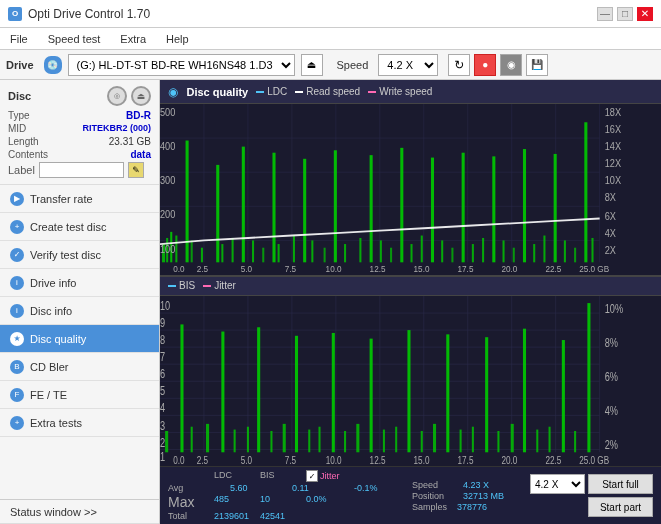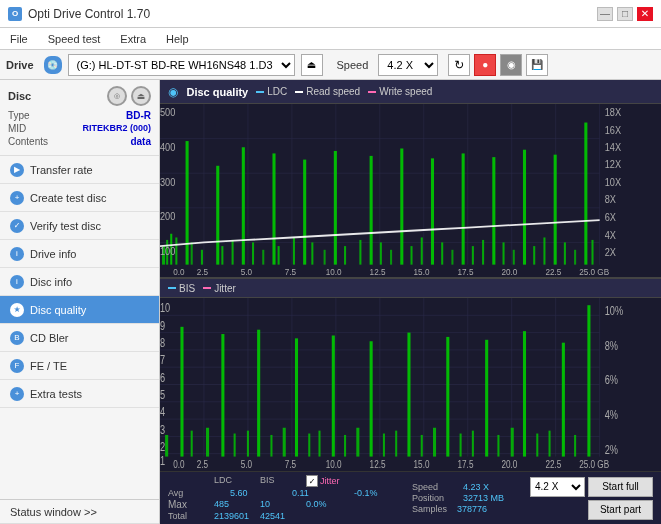--- a/index.html
+++ b/index.html
@@ -126,22 +126,31 @@
       </div>
       <div class="disc-row">
         <span class="disc-key">Type</span>
         <span class="disc-val">BD-R</span>
       </div>
       <div class="disc-row">
         <span class="disc-key">MID</span>
         <span class="disc-val" style="font-size:9px;">RITEKBR2 (000)</span>
       </div>
       <div class="disc-row">
+        <span class="disc-key">Length</span>
+        <span class="disc-val-black">23.31 GB</span>
+      </div>
+      <div class="disc-row">
         <span class="disc-key">Contents</span>
         <span class="disc-val">data</span>
+      </div>
+      <div class="label-row">
+        <span class="disc-key">Label</span>
+        <input class="label-input" type="text" style="">
+        <div class="label-btn">✎</div>
       </div>
     </div>
 
     <div class="nav-item">
       <div class="nav-icon nav-icon-blue">▶</div>
       <span>Transfer rate</span>
     </div>
     <div class="nav-item">
       <div class="nav-icon nav-icon-blue">+</div>
       <span>Create test disc</span>
@@ -415,21 +424,21 @@
             <span style="color:#ff69b4;font-size:9px;">Jitter</span>
           </div>
         </div>
         <div style="display:flex;gap:32px;">
           <span style="color:#aaa;font-size:9px;width:30px;">Avg</span>
           <span style="color:#4fc3f7;font-size:9px;width:30px;">5.60</span>
           <span style="color:#4fc3f7;font-size:9px;width:30px;">0.11</span>
           <span style="color:#4fc3f7;font-size:9px;width:40px;">-0.1%</span>
         </div>
         <div style="display:flex;gap:16px;">
-          <span style="color:#aaa;font-size:10px;width:30px;">Max</span>
+          <span style="color:#aaa;font-size:14px;width:30px;">Max</span>
           <span style="color:#4fc3f7;font-size:9px;width:30px;">485</span>
           <span style="color:#4fc3f7;font-size:9px;width:30px;">10</span>
           <span style="color:#4fc3f7;font-size:9px;width:40px;">0.0%</span>
         </div>
         <div style="display:flex;gap:16px;">
           <span style="color:#aaa;font-size:9px;width:30px;">Total</span>
           <span style="color:#4fc3f7;font-size:9px;width:30px;">2139601</span>
           <span style="color:#4fc3f7;font-size:9px;width:40px;">42541</span>
         </div>
       </div>

